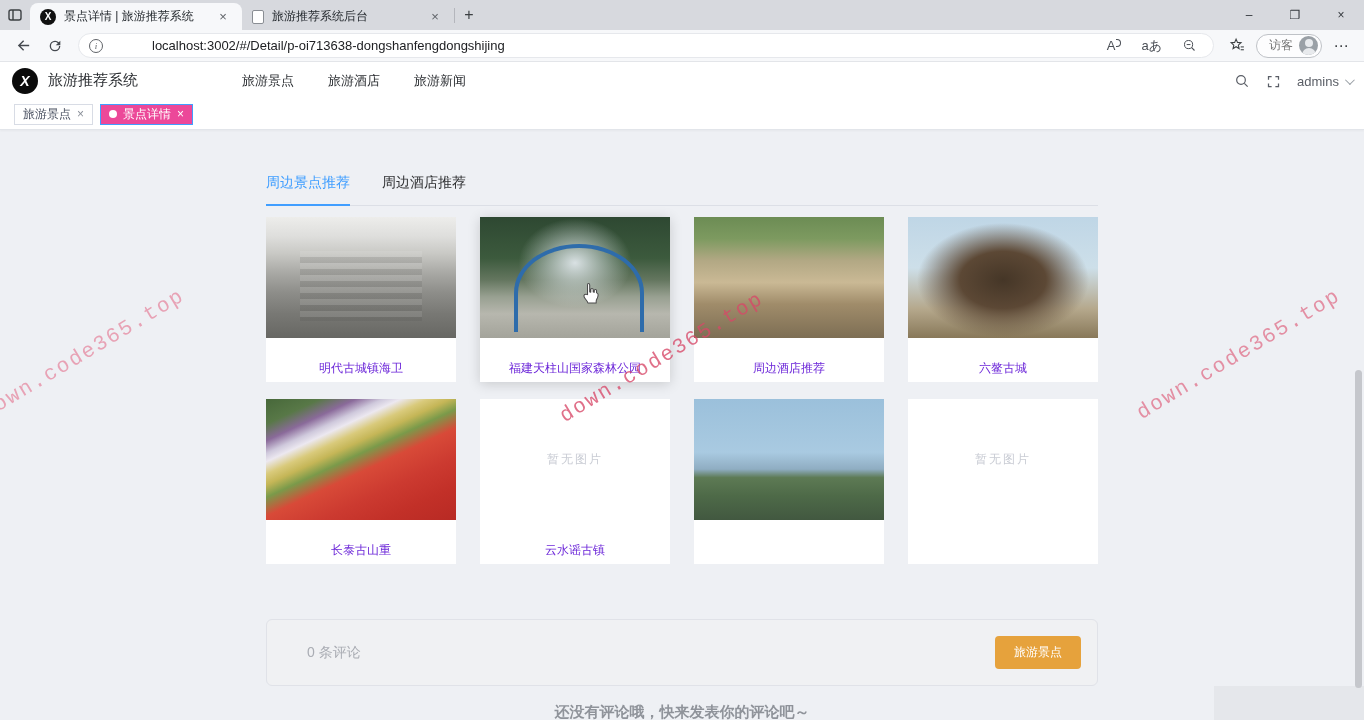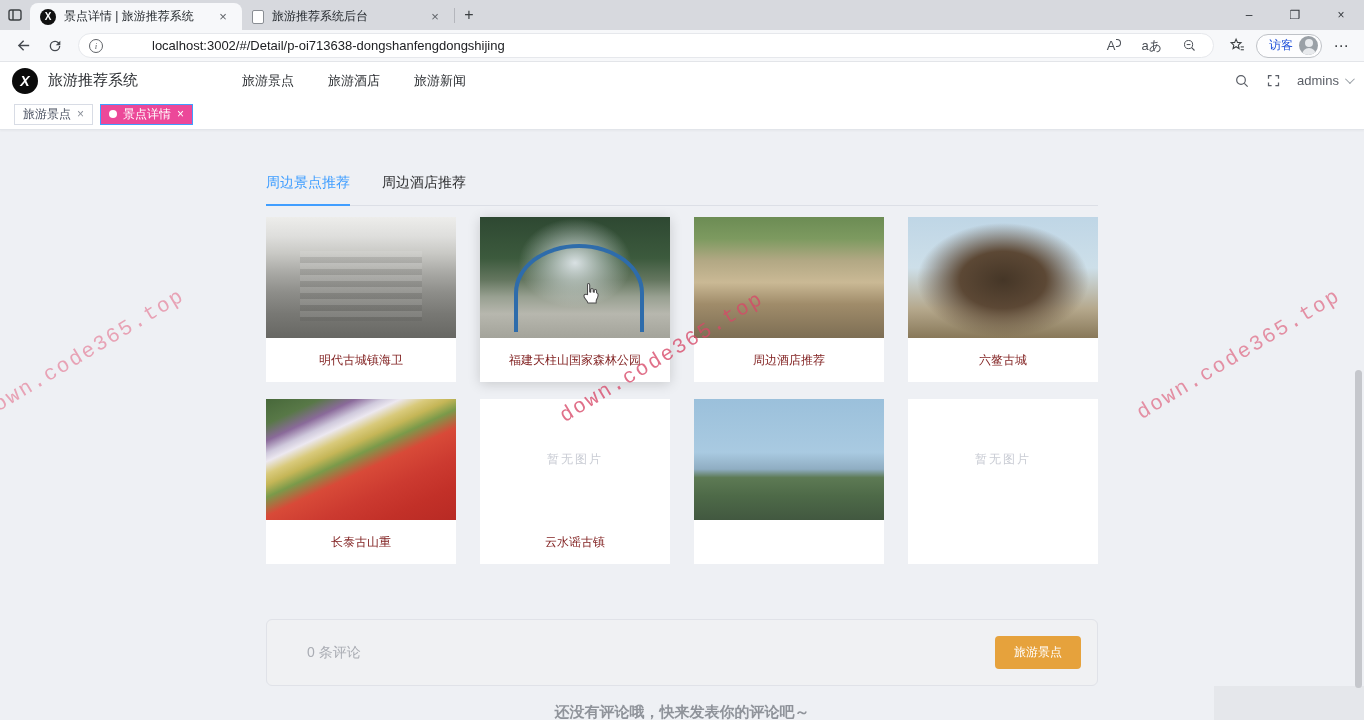--- a/index.html
+++ b/index.html
@@ -26,32 +26,32 @@
 
   
   .addressbar { height:32px; background:#f7f8fa; display:flex; align-items:center; padding:0 10px; gap:6px; border-bottom:1px solid #e3e5e9; }
   .nav-ico { width:26px; height:26px; display:flex; align-items:center; justify-content:center; border-radius:50%; flex:none; }
   .url-pill { flex:1; height:25px; background:#ffffff; border:1px solid #e6e8ec; border-radius:13px; display:flex; align-items:center; gap:8px; padding:0 10px; margin:0 4px; }
   .info-icon { width:14px; height:14px; border:1.2px solid #5f6368; border-radius:50%; color:#5f6368; font-size:9px; font-style:italic; font-family:"Liberation Serif",serif; display:flex; align-items:center; justify-content:center; flex:none; }
   .url-text { font-size:13px; color:#202124; white-space:nowrap; overflow:hidden; flex:1;padding-left:41px; }
   .pill-ico { color:#4a4e55; font-size:13px; display:flex; align-items:center; gap:1px; padding:0 6px; }
   .pill-ico .arc { width:5px; height:8px; border:1.2px solid #4a4e55; border-left:none; border-radius:0 8px 8px 0; margin-bottom:6px; }
   .toolbar-ico { width:26px; height:26px; display:flex; align-items:center; justify-content:center; color:#3c4043; font-size:15px; flex:none; }
-  .visitor-pill { height:24px; border:1px solid #bfc2c7; border-radius:13px; display:flex; align-items:center; gap:6px; padding:2px 3px 2px 12px; font-size:12px; color:#1d4ed8; background:#fdfdfe; }
+  .visitor-pill { height:24px; border:1px solid #bfc2c7; border-radius:13px; display:flex; align-items:center; gap:6px; padding:2px 3px 2px 12px; font-size:12px; color:#737373; background:#fdfdfe; }
   .avatar { width:19px; height:19px; border-radius:50%; background:#9aa0a6; overflow:hidden; position:relative; }
   .avatar::before { content:""; position:absolute; left:5.5px; top:3px; width:8px; height:8px; border-radius:50%; background:#e8eaed; }
   .avatar::after { content:""; position:absolute; left:2.5px; top:12px; width:14px; height:9px; border-radius:7px 7px 0 0; background:#e8eaed; }
 
   
   .site-header { height:37px; background:#fff; display:flex; align-items:center; padding:0 12px; }
   .logo { width:26px; height:26px; border-radius:50%; background:#0b0b0b; color:#fff; font-weight:bold; font-size:14px; font-style:italic; display:flex; align-items:center; justify-content:center; }
   .site-title { font-size:15px; color:#2c2f33; margin-left:10px; }
   .main-nav { display:flex; gap:34px; margin-left:104px; font-size:13px; color:#2c2f33; }
   .main-nav span { cursor:default; }
-  .header-right { margin-left:auto; display:flex; align-items:center; gap:16px; color:#4a4e55; }
+  .header-right { margin-left:auto; display:flex; align-items:flex-end; gap:16px; color:#4a4e55; }
   .user-entry { display:flex; align-items:center; gap:6px; font-size:13px; color:#5a5e66; }
   .chev { width:7px; height:7px; border-right:1.5px solid #9aa0a6; border-bottom:1.5px solid #9aa0a6; transform:rotate(45deg) translateY(-2px); }
 
   
   .tag-bar { height:31px; background:#fff; border-bottom:1px solid #e2e5ea; box-shadow:0 1px 2px rgba(0,0,0,.04); display:flex; align-items:center; padding:0 14px; gap:7px; }
   .chip { height:21px; display:flex; align-items:center; gap:6px; padding:0 8px; font-size:12px; border:1px solid #d8dce5; background:#fff; color:#495060; }
   .chip .chip-close { font-size:12px; color:#8a8f99; }
   .chip.active { background:#ec4899; border-color:#409eff; color:#fff; }
   .chip.active .chip-close { color:#fff; }
   .chip-dot { width:8px; height:8px; border-radius:50%; background:#fff; flex:none; }
@@ -60,21 +60,21 @@
   .main-wrap { width:832px; margin:44px auto 0; }
   .tabs-row { display:flex; gap:32px; font-size:14px; border-bottom:1px solid #dcdfe6; }
   .tab-item { padding-bottom:12px; color:#303133; cursor:default; }
   .tab-item.active { color:#409eff; border-bottom:2px solid #409eff; margin-bottom:-1px; }
 
   .grid { margin-top:11px; display:grid; grid-template-columns:repeat(4,190px); gap:17px 24px; }
   .card { background:#fff; height:165px; }
   .card.hovered { box-shadow:0 2px 12px rgba(0,0,0,.16); }
   .card-img { height:121px; position:relative; display:flex; align-items:center; justify-content:center; overflow:hidden; }
   .card-img .noimg-text { color:#c9ccd4; font-size:12px; letter-spacing:2px; }
-  .card-label { height:44px; display:flex; align-items:center; justify-content:center; font-size:12px; color:#7f1d1d; cursor:pointer; }
+  .card-label { height:61px; display:flex; align-items:center; justify-content:center; font-size:12px; color:#6d28d9; cursor:pointer; }
 
   [data-photo="stone-fort"] { background:
     linear-gradient(180deg,#ededeb 0%,#dededc 16%,#c9c9c5 30%,#a9a9a5 46%,#8e8e8a 62%,#787874 80%,#676763 100%); }
   [data-photo="stone-fort"]::after { content:""; position:absolute; left:18%; top:28%; width:64%; height:58%;
     background:repeating-linear-gradient(180deg, rgba(255,255,255,.18) 0 6px, rgba(60,60,58,.25) 6px 12px); opacity:.5; }
   [data-photo="forest-gate"] { background:
     radial-gradient(ellipse at 50% 38%, rgba(225,232,236,.95) 0%, rgba(225,232,236,0) 42%),
     linear-gradient(180deg,#2e4832 0%,#3c5a3d 34%,#64765f 52%,#98a091 66%,#b7b7ae 80%,#a3a39a 100%); }
   [data-photo="forest-gate"]::after { content:""; position:absolute; left:18%; top:22%; width:64%; height:70%;
     border:4px solid #2e6cab; border-bottom:none; border-radius:50% 50% 0 0 / 55% 55% 0 0; }

